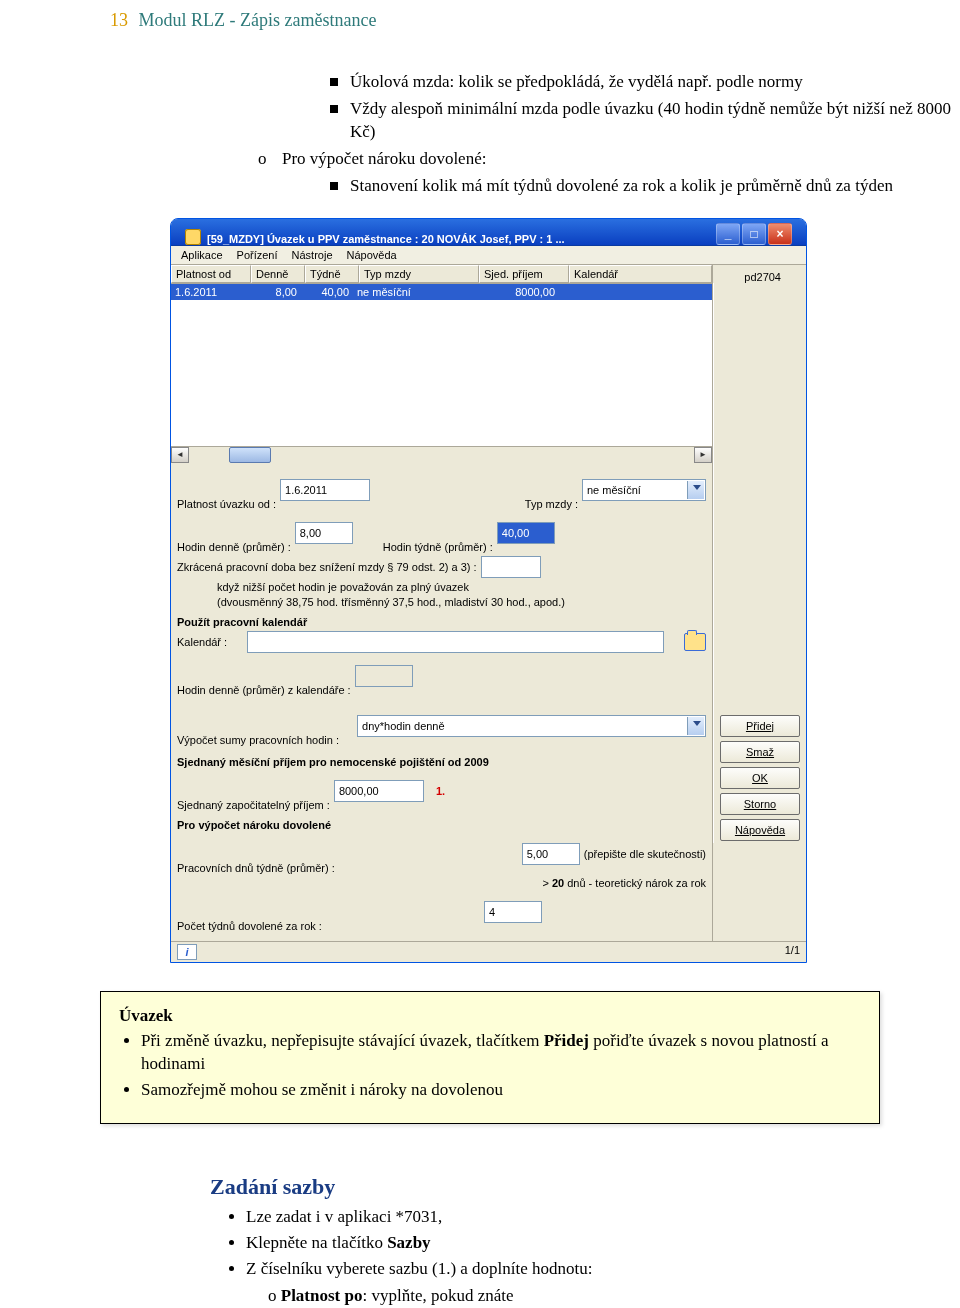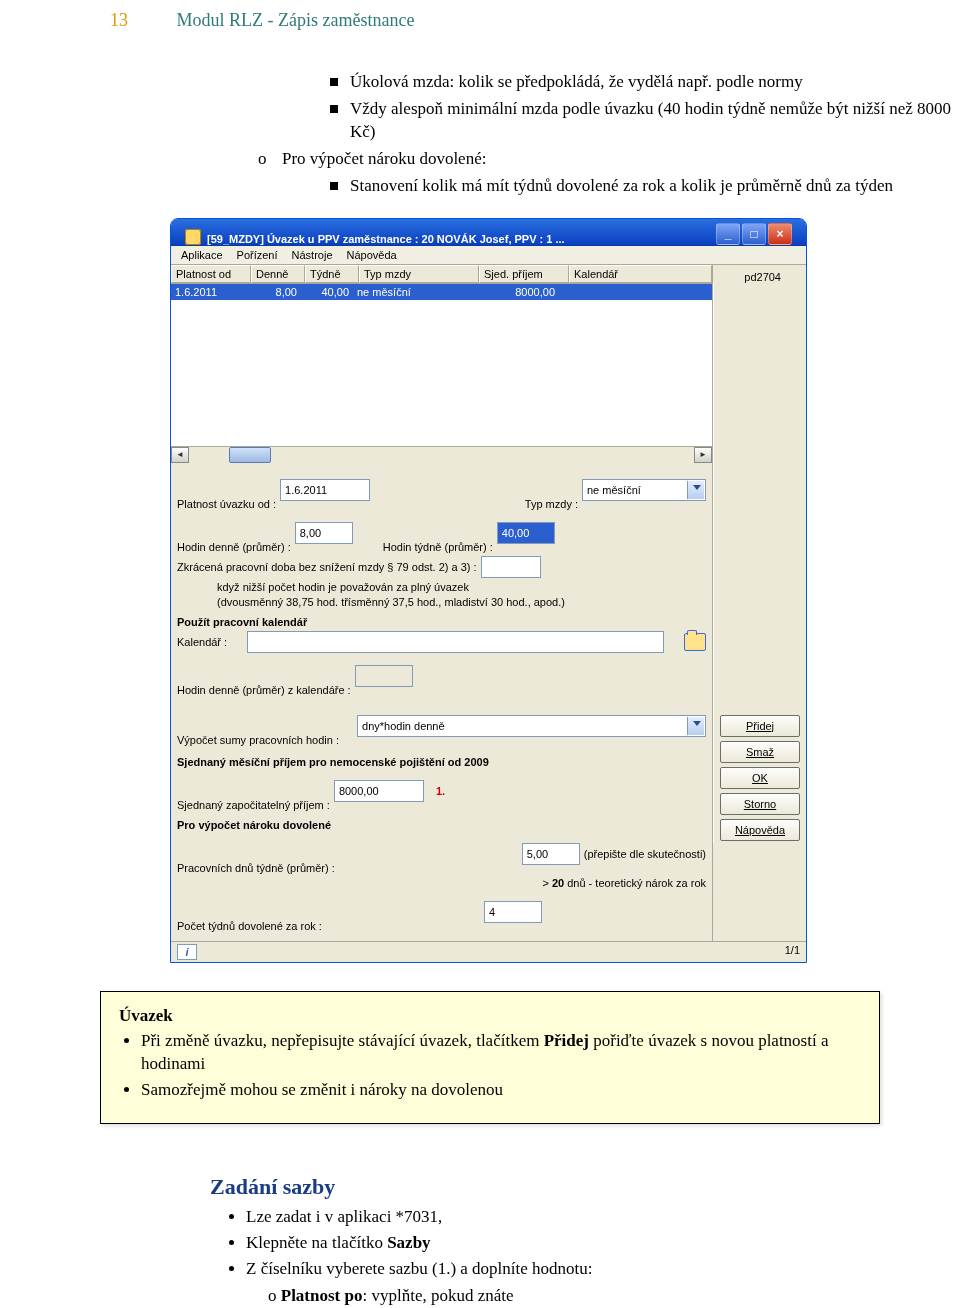--- a/index.html
+++ b/index.html
@@ -19,21 +19,20 @@
   }
   .page-number {
     color: #d99a00;
     display: inline-block;
     width: 28px;
     text-align: right;
     margin-right: 6px;
   }
   .page-title {
     color: #2e7a7a;
-    margin-left: 38px;
   }
   .bul-list {
     margin: 40px 0 0 330px;
     font-size: 17px;
     line-height: 1.35;
   }
   .bul-sq {
     display: flex;
     align-items: flex-start;
     margin-bottom: 4px;

